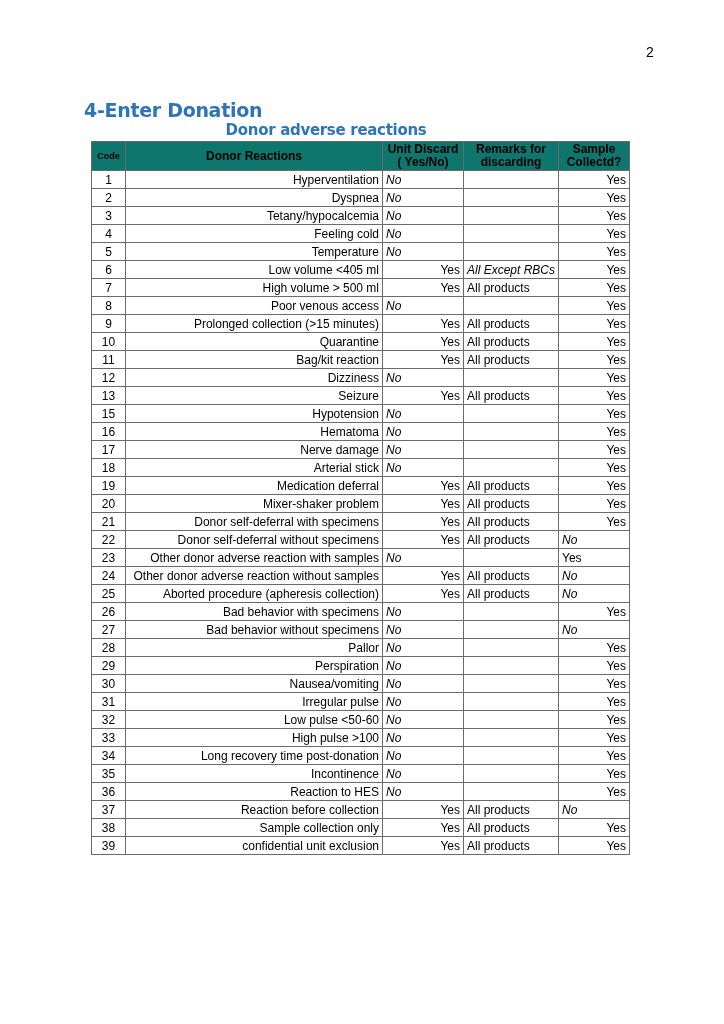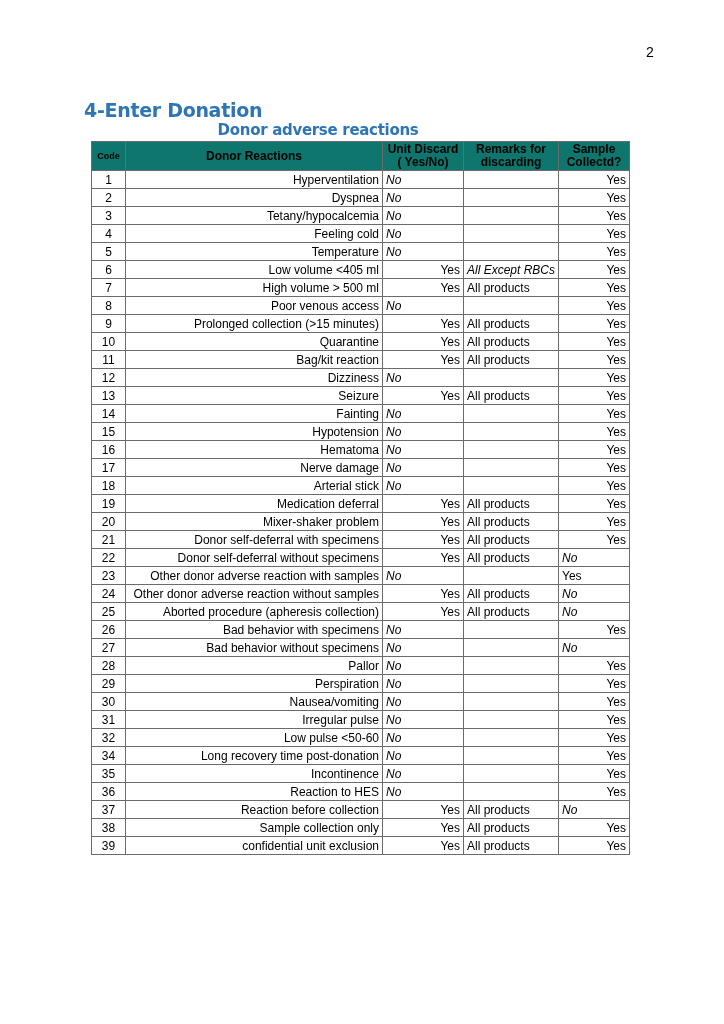--- a/index.html
+++ b/index.html
@@ -1,19 +1,19 @@
 <!DOCTYPE html>
 <html><head>
 <meta charset="utf-8">
 <style>
   html, body { margin:0; padding:0; background:#ffffff; }
   body { width:724px; height:1024px; position:relative; overflow:hidden; font-family:"Liberation Sans", sans-serif; color:#000; }
   .page-number { position:absolute; top:44px; left:646px; font-size:14px; }
   .section-title { position:absolute; top:99px; left:84px; font-size:19px; font-weight:bold; color:#2e75b6; font-family:"DejaVu Sans", sans-serif; letter-spacing:-0.3px; }
-  .table-title { position:absolute; top:121px; left:0; width:628px; text-align:center; font-size:15px; font-weight:bold; color:#2e75b6; font-family:"DejaVu Sans", sans-serif; letter-spacing:-0.3px; padding-left:4px; }
+  .table-title { position:absolute; top:121px; left:0; width:628px; text-align:center; font-size:15px; font-weight:bold; color:#2e75b6; font-family:"DejaVu Sans", sans-serif; letter-spacing:-0.3px; padding-left:12px; }
   .table-title span { position:relative; left:0px; }
   table.reactions { position:absolute; top:141px; left:91px; border-collapse:collapse; table-layout:fixed; width:538px; font-size:12px; }
   table.reactions th, table.reactions td { border:1px solid #6b6b6b; padding:0 3px; height:17px; line-height:16px; white-space:nowrap; overflow:hidden; }
   table.reactions th { background:#0f766e; font-weight:bold; text-align:center; line-height:13px; height:28px; font-size:12px; }
   table.reactions th.code-h { font-size:9px; }
   td.c-code { text-align:center; }
   td.c-name { text-align:right; }
   td.c-left { text-align:left;font-style:italic; }
   td.c-right { text-align:right; }
   td.c-center { text-align:left; }
@@ -133,27 +133,20 @@
         <td class="c-right">Yes</td>
       </tr>
       <tr>
         <td class="c-code">13</td>
         <td class="c-name">Seizure</td>
         <td class="c-right">Yes</td>
         <td class="c-center">All products</td>
         <td class="c-right">Yes</td>
       </tr>
       <tr>
-        <td class="c-code">14</td>
-        <td class="c-name">Fainting</td>
-        <td class="c-left">No</td>
-        <td class="c-center"></td>
-        <td class="c-right">Yes</td>
-      </tr>
-      <tr>
         <td class="c-code">15</td>
         <td class="c-name">Hypotension</td>
         <td class="c-left">No</td>
         <td class="c-center"></td>
         <td class="c-right">Yes</td>
       </tr>
       <tr>
         <td class="c-code">16</td>
         <td class="c-name">Hematoma</td>
         <td class="c-left">No</td>
@@ -261,20 +254,27 @@
       <tr>
         <td class="c-code">31</td>
         <td class="c-name">Irregular pulse</td>
         <td class="c-left">No</td>
         <td class="c-center"></td>
         <td class="c-right">Yes</td>
       </tr>
       <tr>
         <td class="c-code">32</td>
         <td class="c-name">Low pulse &lt;50-60</td>
+        <td class="c-left">No</td>
+        <td class="c-center"></td>
+        <td class="c-right">Yes</td>
+      </tr>
+      <tr>
+        <td class="c-code">33</td>
+        <td class="c-name">High pulse &gt;100</td>
         <td class="c-left">No</td>
         <td class="c-center"></td>
         <td class="c-right">Yes</td>
       </tr>
       <tr>
         <td class="c-code">34</td>
         <td class="c-name">Long recovery  time post-donation</td>
         <td class="c-left">No</td>
         <td class="c-center"></td>
         <td class="c-right">Yes</td>

